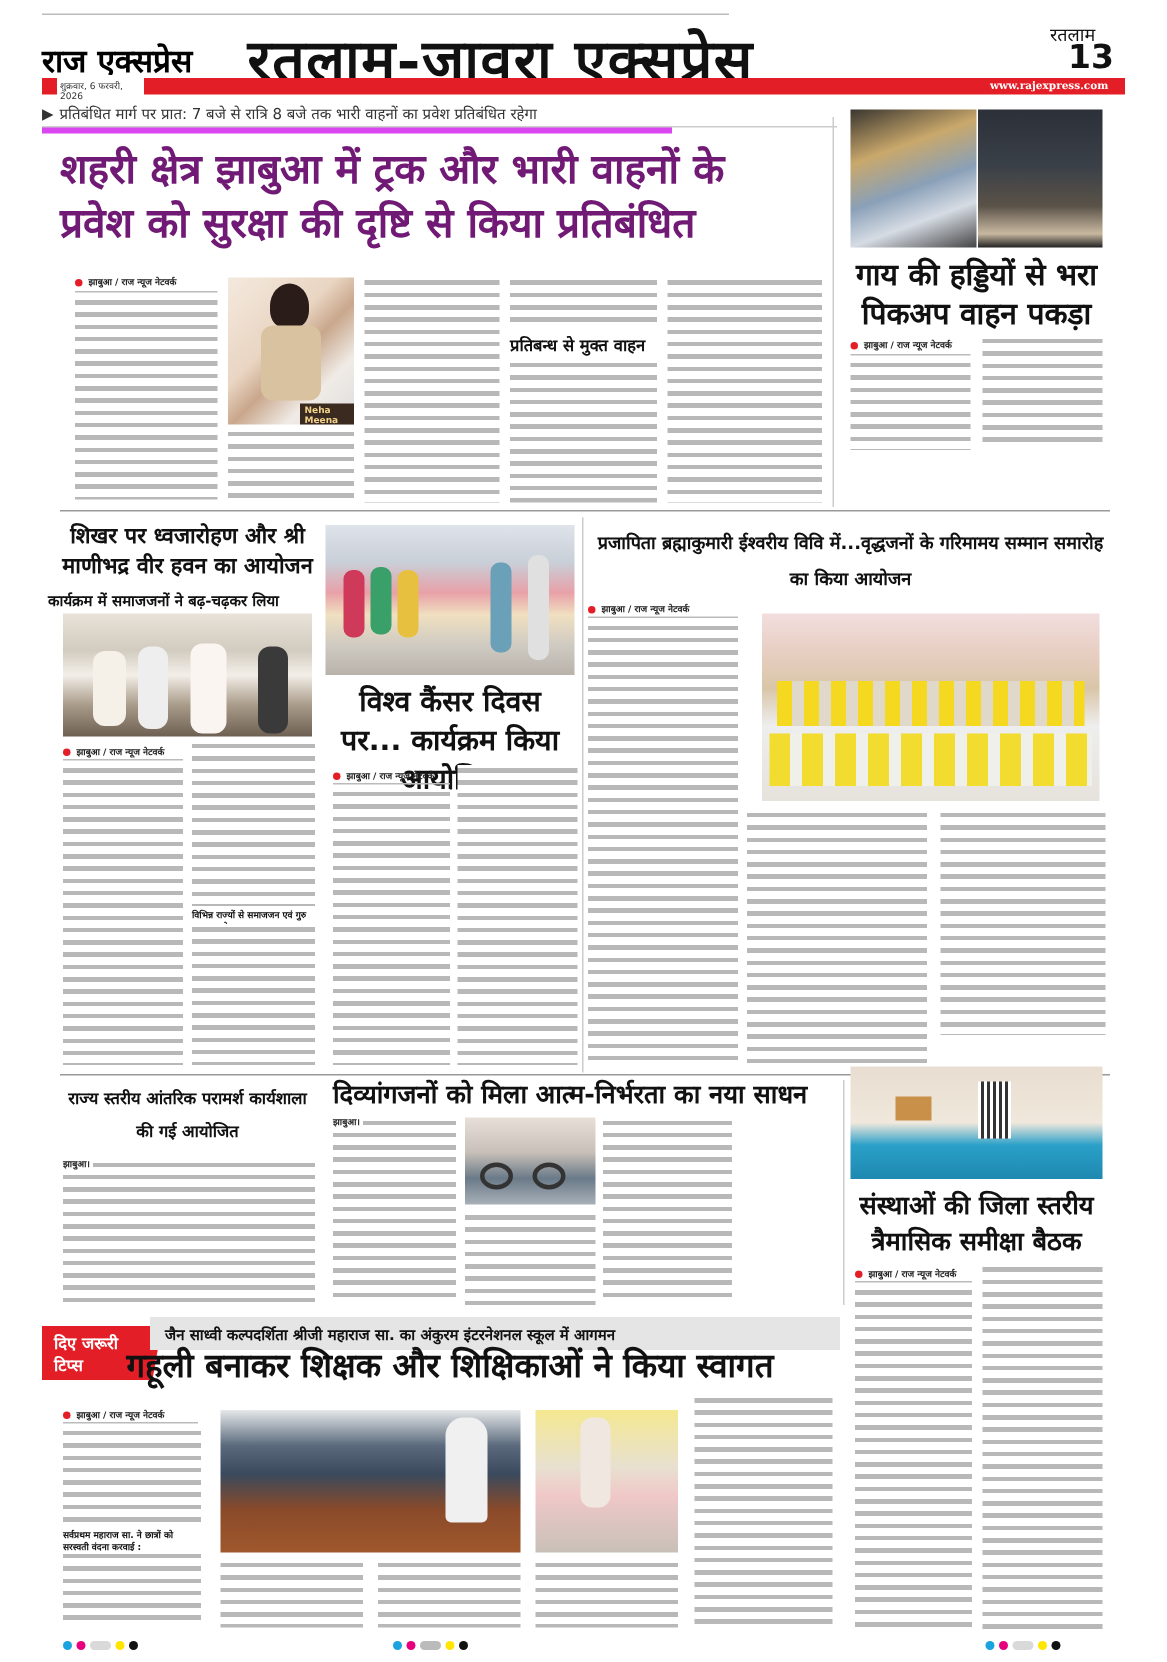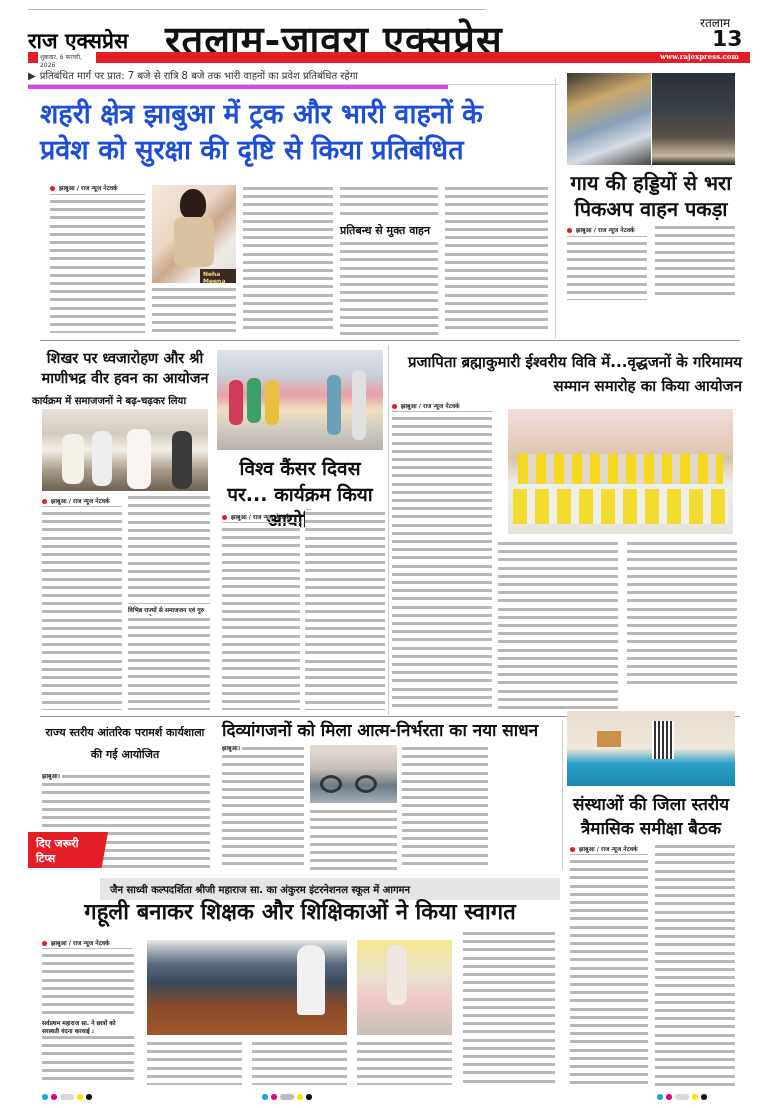--- a/index.html
+++ b/index.html
@@ -8,21 +8,21 @@
 .topline{left:28px;top:9px;width:458px;height:1px;background:#bbb}
 .masthead-left{left:28px;top:26px;font-size:21px;font-weight:bold;color:#000000;font-family:"DejaVu Serif",serif}
 .masthead-title{left:165px;top:12px;font-size:38px;font-weight:bold;color:#111;letter-spacing:1px;font-family:"DejaVu Serif",serif}
 .city{left:700px;top:14px;font-size:12px;color:#111}
 .pageno{left:712px;top:26px;font-size:22px;font-weight:bold;color:#111}
 .redbar{left:28px;top:52px;width:722px;height:11px;background:#e41e26}
 .datebox{left:38px;top:50px;width:58px;height:14px;background:#fff;font-size:6px;color:#333;padding-top:3px;padding-left:2px}
 .url{left:660px;top:52px;font-size:7px;color:#fff;font-weight:bold;font-family:"DejaVu Serif",serif}
 .kicker{left:28px;top:68px;font-size:10px;color:#333;border-bottom:5px solid #d946ef;padding-bottom:2px;width:260px}
 .kicker .arrow{color:#333;margin-right:4px}
-.h-main{left:40px;top:96px;width:500px;font-size:27px;font-weight:bold;line-height:36px;color:#1d4ed8;font-family:"DejaVu Sans",sans-serif}
+.h-main{left:40px;top:96px;width:500px;font-size:27px;font-weight:bold;line-height:36px;color:#701a75;font-family:"DejaVu Sans",sans-serif}
 .byline{font-size:6px;color:#222;font-weight:bold}
 .byline .dot{display:inline-block;width:5px;height:5px;border-radius:50%;background:#e41e26;margin-right:4px;vertical-align:middle}
 .col{font-size:5.5px;line-height:8.2px;color:#444;text-align:justify}
 .txt{background:repeating-linear-gradient(#fff 0px,#fff 2px,#b8b8b8 2px,#b8b8b8 5px,#fff 5px,#fff 8.2px)}
 .photo{overflow:hidden}
 .subh{font-size:11px;font-weight:bold;color:#111}
 .vline{width:1px;background:#ccc}
 .hline{height:1px;background:#bbb}
 .h2{font-weight:bold;color:#111;text-align:center;font-family:"DejaVu Sans",sans-serif}
 .banner-red{background:#e41e26;color:#fff;font-size:11px;font-weight:bold;padding:3px 8px;clip-path:polygon(0 0,100% 0,92% 100%,0 100%)}
@@ -96,21 +96,21 @@
   <div class="abs" style="left:110px;top:25px;width:14px;height:60px;background:#6aa0b8;border-radius:6px"></div>
   <div class="abs" style="left:135px;top:20px;width:14px;height:70px;background:#e0e0e0;border-radius:6px"></div>
 </div>
 <div class="abs h2" style="left:217px;top:455px;width:166px;font-size:19px;line-height:26px">विश्व कैंसर दिवस पर... कार्यक्रम किया आयोजित</div>
 <div class="abs byline" style="left:222px;top:513px"><span class="dot"></span><span>झाबुआ / राज न्यूज नेटवर्क</span></div>
 <div class="abs hline" style="left:222px;top:522px;width:78px"></div>
 <div class="abs col txt" style="left:222px;top:526px;width:78px;height:184px"></div>
 <div class="abs col txt" style="left:305px;top:510px;width:80px;height:200px"></div>
 <div class="abs vline" style="left:388px;top:345px;height:370px"></div>
 
-<div class="abs h2" style="left:392px;top:350px;width:350px;font-size:15px;line-height:24px;text-align:right">प्रजापिता ब्रह्माकुमारी ईश्वरीय विवि में...वृद्धजनों के गरिमामय सम्मान समारोह का किया आयोजन</div>
+<div class="abs h2" style="left:392px;top:350px;width:350px;font-size:12px;line-height:24px;text-align:center">प्रजापिता ब्रह्माकुमारी ईश्वरीय विवि में...वृद्धजनों के गरिमामय सम्मान समारोह का किया आयोजन</div>
 <div class="abs byline" style="left:392px;top:402px"><span class="dot"></span><span>झाबुआ / राज न्यूज नेटवर्क</span></div>
 <div class="abs hline" style="left:392px;top:411px;width:100px"></div>
 <div class="abs col txt" style="left:392px;top:415px;width:100px;height:295px"></div>
 <div class="abs photo" style="left:508px;top:409px;width:225px;height:125px;background:linear-gradient(180deg,#f2dede 0%,#e8cfc4 20%,#d9c6a8 40%,#eee 60%,#e6e2dc 100%)">
   <div class="abs" style="left:10px;top:45px;width:205px;height:30px;background:repeating-linear-gradient(90deg,#f5d820 0 10px,#e0d8c8 10px 18px)"></div>
   <div class="abs" style="left:5px;top:80px;width:215px;height:35px;background:repeating-linear-gradient(90deg,#f2dc30 0 14px,#f0f0ea 14px 22px)"></div>
 </div>
 <div class="abs col txt" style="left:498px;top:540px;width:120px;height:170px"></div>
 <div class="abs col txt" style="left:627px;top:540px;width:110px;height:150px"></div>
 
@@ -134,21 +134,21 @@
 <div class="abs photo" style="left:567px;top:711px;width:168px;height:75px;background:linear-gradient(180deg,#e8ddd0 0%,#f0e8dc 50%,#2aa0c8 70%,#1e88b0 100%)">
   <div class="abs" style="left:30px;top:20px;width:24px;height:16px;background:#c89048"></div>
   <div class="abs" style="left:85px;top:10px;width:22px;height:38px;background:repeating-linear-gradient(90deg,#fff 0 2px,#333 2px 4px)"></div>
 </div>
 <div class="abs h2" style="left:567px;top:792px;width:168px;font-size:17px;line-height:24px">संस्थाओं की जिला स्तरीय त्रैमासिक समीक्षा बैठक</div>
 <div class="abs byline" style="left:570px;top:845px"><span class="dot"></span><span>झाबुआ / राज न्यूज नेटवर्क</span></div>
 <div class="abs hline" style="left:570px;top:854px;width:78px"></div>
 <div class="abs col txt" style="left:570px;top:858px;width:78px;height:230px"></div>
 <div class="abs col txt" style="left:655px;top:843px;width:80px;height:245px"></div>
 
-<div class="abs banner-red" style="left:28px;top:832px;width:80px">दिए जरूरी टिप्स</div>
+<div class="abs banner-red" style="left:28px;top:884px;width:80px">दिए जरूरी टिप्स</div>
 <div class="abs banner-grey" style="left:100px;top:878px;width:460px">जैन साध्वी कल्पदर्शिता श्रीजी महाराज सा. का अंकुरम इंटरनेशनल स्कूल में आगमन</div>
 <div class="abs h2" style="left:40px;top:895px;width:520px;font-size:22px;line-height:34px;text-align:center">गहूली बनाकर शिक्षक और शिक्षिकाओं ने किया स्वागत</div>
 <div class="abs byline" style="left:42px;top:939px"><span class="dot"></span><span>झाबुआ / राज न्यूज नेटवर्क</span></div>
 <div class="abs hline" style="left:42px;top:948px;width:90px"></div>
 <div class="abs col txt" style="left:42px;top:952px;width:92px;height:65px"></div>
 <div class="abs subh" style="left:42px;top:1019px;width:92px;font-size:6px">सर्वप्रथम महाराज सा. ने छात्रों को सरस्वती वंदना करवाई :</div>
 <div class="abs col txt" style="left:42px;top:1034px;width:92px;height:50px"></div>
 <div class="abs photo" style="left:147px;top:940px;width:200px;height:95px;background:linear-gradient(180deg,#e6e8ea 0%,#5a6a7c 25%,#3a4a5c 45%,#8a4a2a 70%,#a0582c 100%)">
   <div class="abs" style="left:150px;top:5px;width:28px;height:70px;background:#f0f0f0;border-radius:12px 12px 4px 4px"></div>
 </div>

